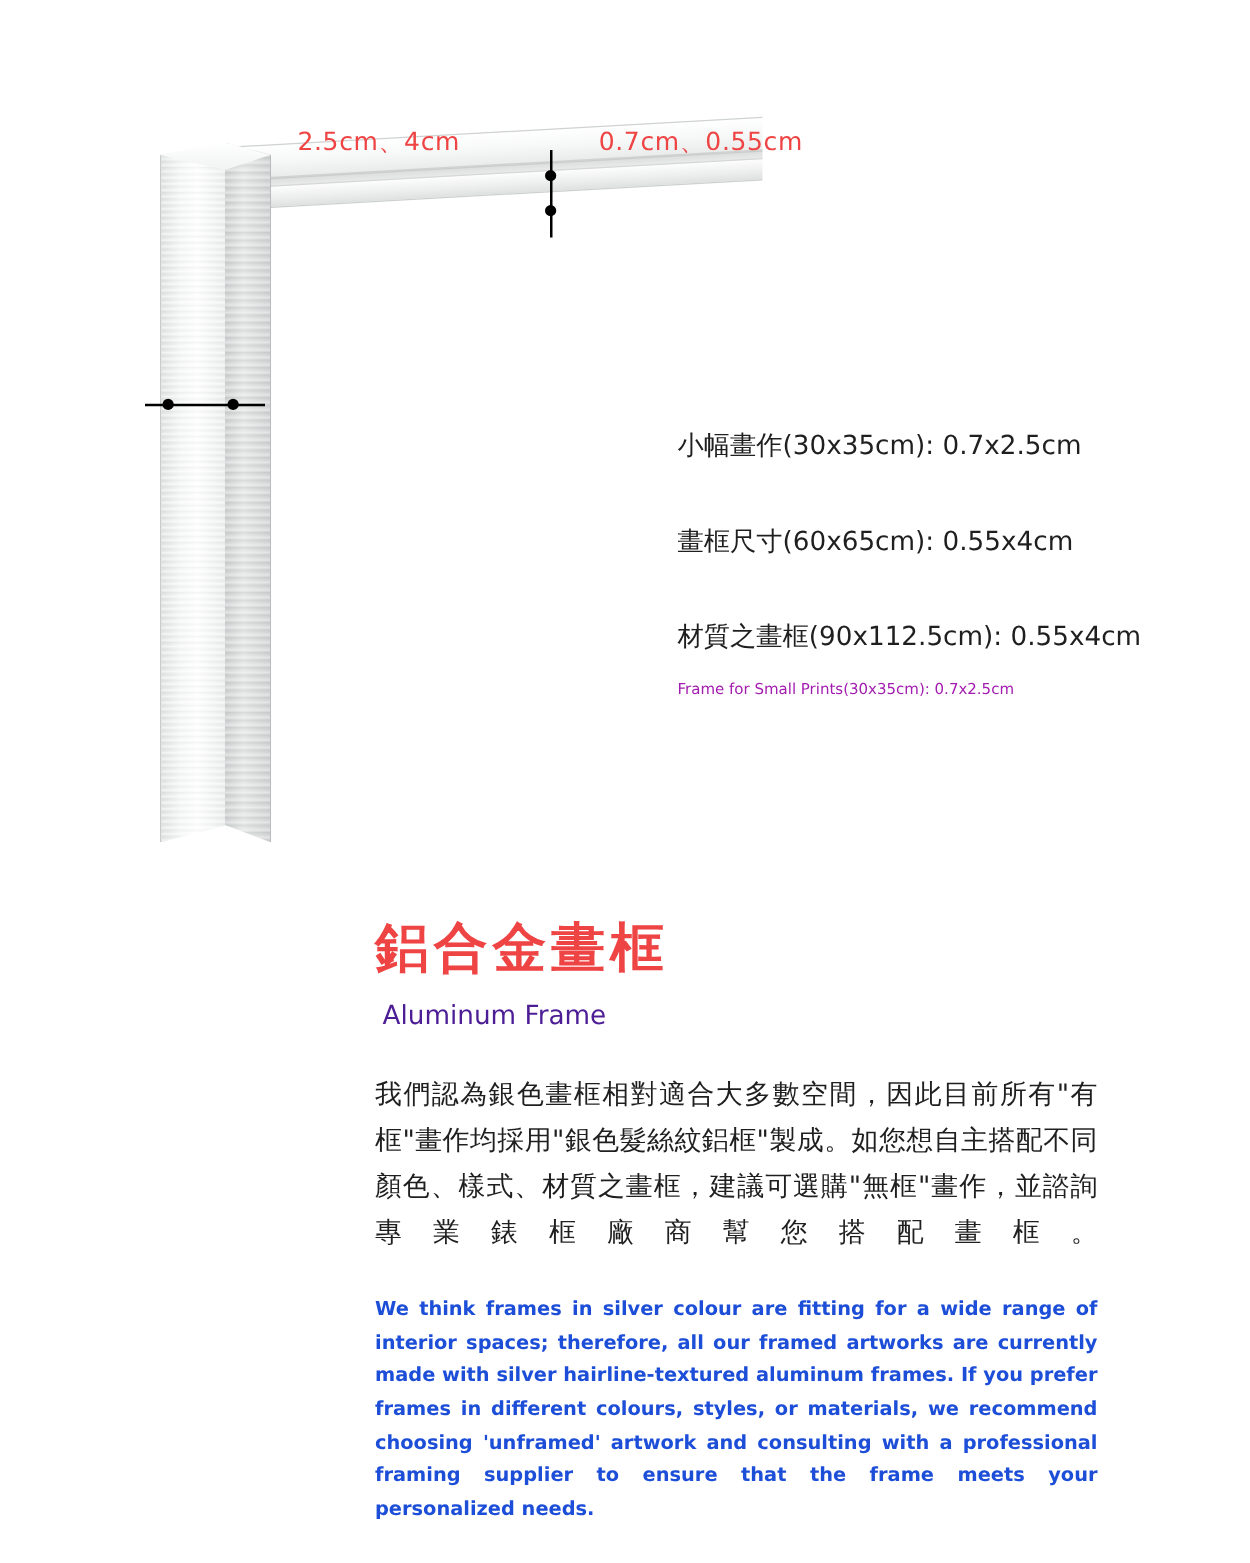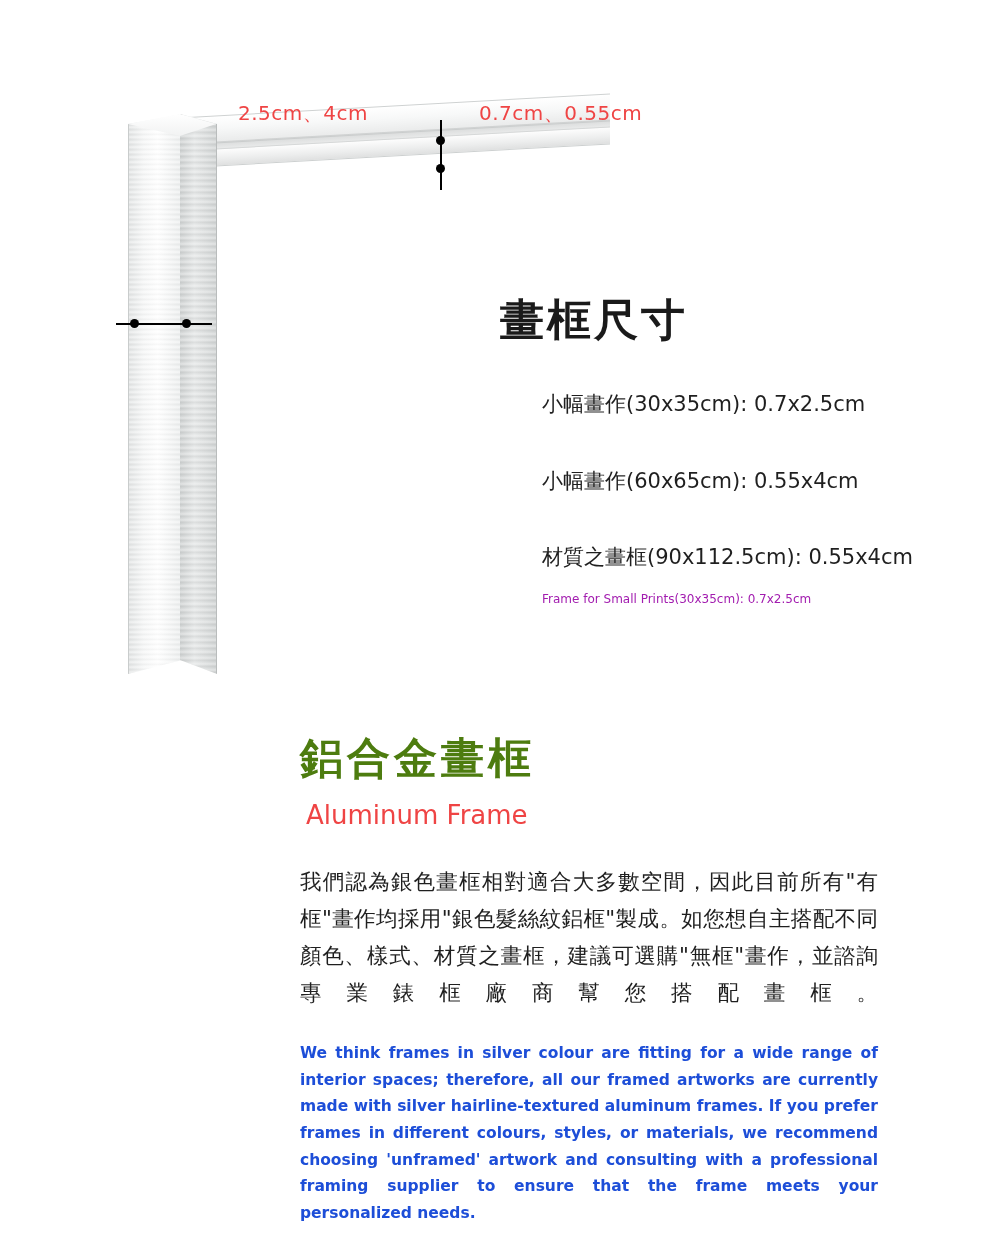--- a/index.html
+++ b/index.html
@@ -187,26 +187,26 @@
     position: absolute;
     left: 300px;
     top: 730px;
     width: 578px;
   }
   .alu-heading-cn {
     font-size: 43px;
     font-weight: 700;
     letter-spacing: 4px;
     margin: 0;
-    color: #4d7c0f;
+    color: #ef4444;
   }
   .alu-heading-en {
-    font-size: 26px;
+    font-size: 21px;
     margin: 12px 0 0 6px;
-    color: #ef4444;
+    color: #4c1d95;
   }
   .alu-para-cn {
     margin: 34px 0 0 0;
     font-size: 21.5px;
     line-height: 1.72;
     text-align: justify;
     text-align-last: justify;
     color: #1f1f1f;
   }
   .alu-para-en {
@@ -244,25 +244,24 @@
 
   <div class="dim" id="dim-left">
     <div class="line"></div>
     <div class="dot d1"></div>
     <div class="dot d2"></div>
   </div>
   <div class="dim-label" id="dim-left-label">2.5cm、4cm</div>
 </div>
 
 <section class="size-block">
-  <h1 class="heading-cn">畫框尺寸</h1>
 
   <ul class="size-list">
     <li>小幅畫作(30x35cm): 0.7x2.5cm</li>
-    <li>小幅畫作(60x65cm): 0.55x4cm</li>
+    <li>畫框尺寸(60x65cm): 0.55x4cm</li>
     <li>材質之畫框(90x112.5cm): 0.55x4cm</li>
   </ul>
 
   <ul class="size-list-en">
     <li>Frame for Small Prints(30x35cm): 0.7x2.5cm</li>
   </ul>
 </section>
 
 <section class="alu-block">
   <h1 class="alu-heading-cn">鋁合金畫框</h1>

